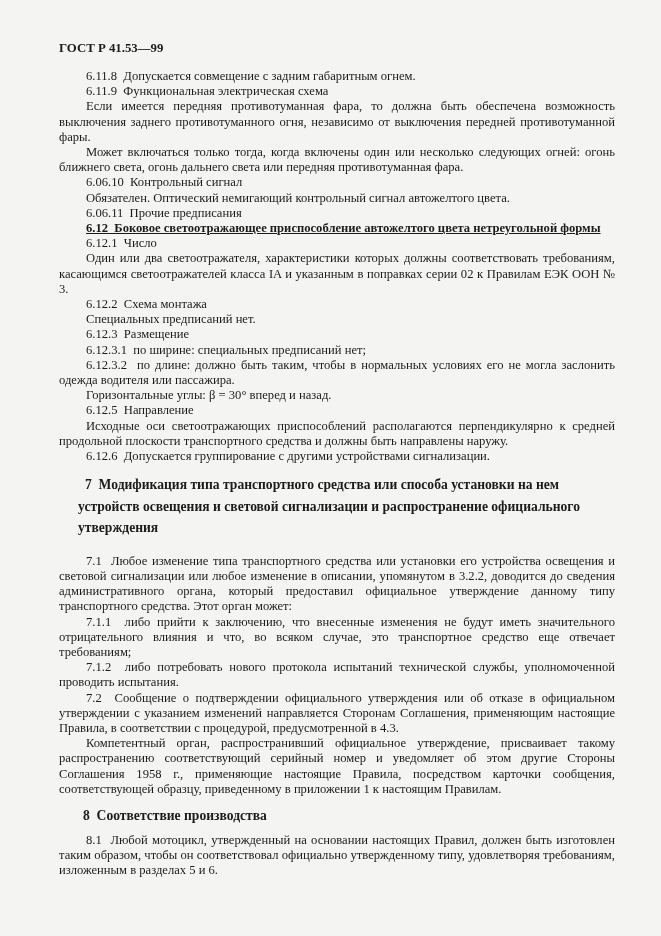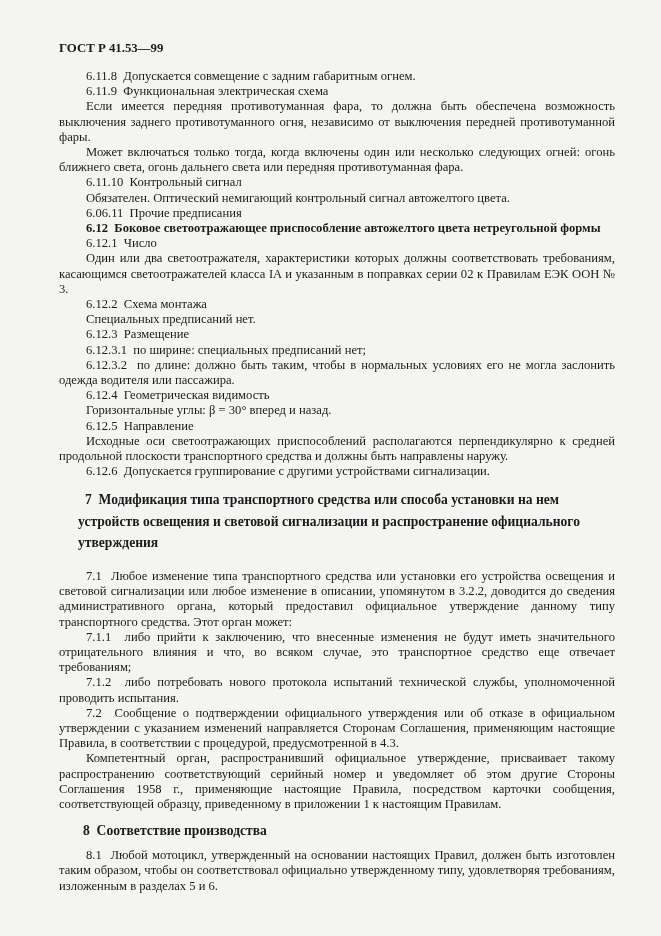--- a/index.html
+++ b/index.html
@@ -29,21 +29,21 @@
     line-height: 15px;
     margin: 0 0 13px 0;
     text-align: left;
     white-space: pre;
   }
   p.t {
     margin: 0;
     text-indent: 27px;
     white-space: pre-wrap;
   }
-  p.b { font-weight: 700; }
+  p.b { font-weight: 700; text-decoration: underline; }
   .h2 {
     margin: 10px 0 15px 0;
     font-weight: 700;
     font-size: 13.6px;
     line-height: 21.5px;
     text-align: left;
   }
   .h2 .hl { padding-left: 19px; white-space: pre; }
   .h2 .hl.first { padding-left: 26px; }
   .h8 {
@@ -61,32 +61,31 @@
 
 <div class="page" style="background: rgb(244, 244, 242);">
   <div class="content" style="color: rgb(27, 27, 27);">
 
     <div class="doc-header">ГОСТ Р 41.53—99</div>
 
     <p class="t">6.11.8  Допускается совмещение с задним габаритным огнем.</p>
     <p class="t">6.11.9  Функциональная электрическая схема</p>
     <p class="t">Если имеется передняя противотуманная фара, то должна быть обеспечена возможность выключения заднего противотуманного огня, независимо от выключения передней противотуманной фары.</p>
     <p class="t">Может включаться только тогда, когда включены один или несколько следующих огней: огонь ближнего света, огонь дальнего света или передняя противотуманная фара.</p>
-    <p class="t">6.11.10  Контрольный сигнал</p>
+    <p class="t">6.06.10  Контрольный сигнал</p>
     <p class="t">Обязателен. Оптический немигающий контрольный сигнал автожелтого цвета.</p>
     <p class="t">6.06.11  Прочие предписания</p>
     <p class="t b">6.12  Боковое светоотражающее приспособление автожелтого цвета нетреугольной формы</p>
     <p class="t">6.12.1  Число</p>
     <p class="t">Один или два светоотражателя, характеристики которых должны соответствовать требованиям, касающимся светоотражателей класса IA и указанным в поправках серии 02 к Правилам ЕЭК ООН № 3.</p>
     <p class="t">6.12.2  Схема монтажа</p>
     <p class="t">Специальных предписаний нет.</p>
     <p class="t">6.12.3  Размещение</p>
     <p class="t">6.12.3.1  по ширине: специальных предписаний нет;</p>
     <p class="t">6.12.3.2  по длине: должно быть таким, чтобы в нормальных условиях его не могла заслонить одежда водителя или пассажира.</p>
-    <p class="t">6.12.4  Геометрическая видимость</p>
     <p class="t">Горизонтальные углы: β = 30° вперед и назад.</p>
     <p class="t">6.12.5  Направление</p>
     <p class="t">Исходные оси светоотражающих приспособлений располагаются перпендикулярно к средней продольной плоскости транспортного средства и должны быть направлены наружу.</p>
     <p class="t">6.12.6  Допускается группирование с другими устройствами сигнализации.</p>
 
     <div class="h2">
       <div class="hl first">7  Модификация типа транспортного средства или способа установки на нем</div>
       <div class="hl">устройств освещения и световой сигнализации и распространение официального</div>
       <div class="hl">утверждения</div>
     </div>

